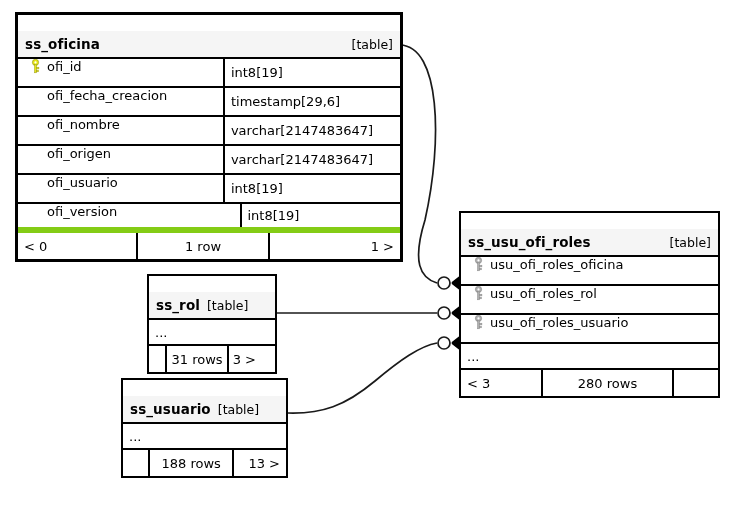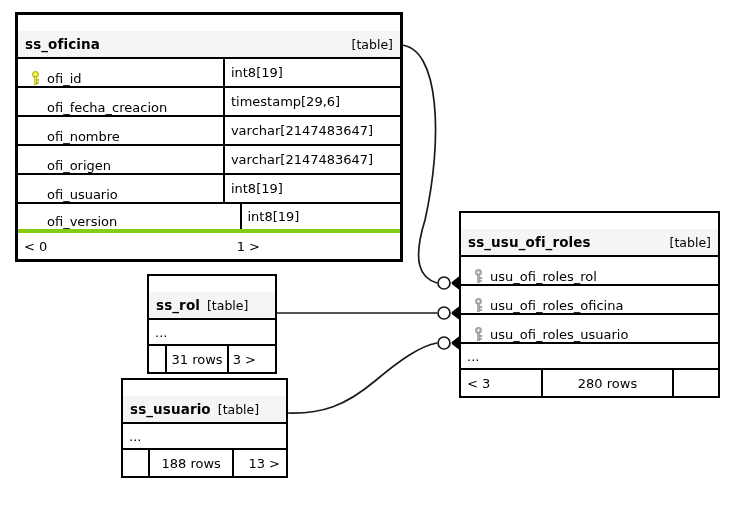--- a/index.html
+++ b/index.html
@@ -70,26 +70,26 @@
   }
   
   .ent-row {
     display: flex;
     height: 29px;
     box-sizing: border-box;
     border-bottom: 2px solid #000;
     background: #fff;
   }
   .ent-row.last {
-    border-bottom: 4px solid #84cc16;
+    border-bottom: 6px solid #84cc16;
     gap: 36px;
   }
   .col-name {
     display: flex;
-    align-items: flex-end;
+    align-items: flex-start;
     box-sizing: border-box;
     padding-left: 7px;
     font-size: 13px;
     color: #000;
     white-space: nowrap;
     overflow: hidden;
   }
   .col-type {
     display: flex;
     align-items: center;
@@ -240,31 +240,47 @@
     <div class="ent-row last">
       <div class="col-name" style="width:206px;">
         <span class="key-slot"></span>
         <span class="name-text">ofi_version</span>
       </div>
       <div class="col-type" style="width:178px;">int8[19]</div>
     </div>
 
     <div class="ent-footer">
       <div class="foot-cell foot-left" style="width:118px;">&lt; 0</div>
+      <div class="foot-cell foot-mid" style="width:134px;">1 row</div>
       <div class="foot-cell foot-right" style="width:130px;">1 &gt;</div>
     </div>
   </div>
 
   <div class="entity thin" style="left:459px; top:211px; width:261px;">
 
     <div class="ent-header">
       <span class="ent-title">ss_usu_ofi_roles</span>
       <span class="ent-tag">[table]</span>
     </div>
 
+
+    <div class="ent-row">
+      <div class="col-name" style="width:100%;">
+        <span class="key-slot">
+          <svg class="keyicon" width="11" height="15" viewBox="0 0 11 15">
+            <circle cx="5.5" cy="3.4" r="3.1" fill="#b0b0b0" stroke="#8a8a8a" stroke-width="0.7"></circle>
+            <circle cx="5.5" cy="3.4" r="1.1" fill="#ffffff"></circle>
+            <rect x="4.5" y="5.6" width="2" height="8.2" fill="#b0b0b0" stroke="#8a8a8a" stroke-width="0.5"></rect>
+            <rect x="6.5" y="8.2" width="2.4" height="1.7" fill="#b0b0b0" stroke="#8a8a8a" stroke-width="0.5"></rect>
+            <rect x="6.5" y="11.2" width="2.0" height="1.6" fill="#b0b0b0" stroke="#8a8a8a" stroke-width="0.5"></rect>
+          </svg>
+        </span>
+        <span class="name-text">usu_ofi_roles_oficina</span>
+      </div>
+    </div>
 
     <div class="ent-row">
       <div class="col-name" style="width:100%;">
         <span class="key-slot">
           <svg class="keyicon" width="11" height="15" viewBox="0 0 11 15">
             <circle cx="5.5" cy="3.4" r="3.1" fill="#b0b0b0" stroke="#8a8a8a" stroke-width="0.7"></circle>
             <circle cx="5.5" cy="3.4" r="1.1" fill="#ffffff"></circle>
             <rect x="4.5" y="5.6" width="2" height="8.2" fill="#b0b0b0" stroke="#8a8a8a" stroke-width="0.5"></rect>
             <rect x="6.5" y="8.2" width="2.4" height="1.7" fill="#b0b0b0" stroke="#8a8a8a" stroke-width="0.5"></rect>
             <rect x="6.5" y="11.2" width="2.0" height="1.6" fill="#b0b0b0" stroke="#8a8a8a" stroke-width="0.5"></rect>
@@ -278,35 +294,20 @@
       <div class="col-name" style="width:100%;">
         <span class="key-slot">
           <svg class="keyicon" width="11" height="15" viewBox="0 0 11 15">
             <circle cx="5.5" cy="3.4" r="3.1" fill="#b0b0b0" stroke="#8a8a8a" stroke-width="0.7"></circle>
             <circle cx="5.5" cy="3.4" r="1.1" fill="#ffffff"></circle>
             <rect x="4.5" y="5.6" width="2" height="8.2" fill="#b0b0b0" stroke="#8a8a8a" stroke-width="0.5"></rect>
             <rect x="6.5" y="8.2" width="2.4" height="1.7" fill="#b0b0b0" stroke="#8a8a8a" stroke-width="0.5"></rect>
             <rect x="6.5" y="11.2" width="2.0" height="1.6" fill="#b0b0b0" stroke="#8a8a8a" stroke-width="0.5"></rect>
           </svg>
         </span>
-        <span class="name-text">usu_ofi_roles_oficina</span>
-      </div>
-    </div>
-
-    <div class="ent-row">
-      <div class="col-name" style="width:100%;">
-        <span class="key-slot">
-          <svg class="keyicon" width="11" height="15" viewBox="0 0 11 15">
-            <circle cx="5.5" cy="3.4" r="3.1" fill="#b0b0b0" stroke="#8a8a8a" stroke-width="0.7"></circle>
-            <circle cx="5.5" cy="3.4" r="1.1" fill="#ffffff"></circle>
-            <rect x="4.5" y="5.6" width="2" height="8.2" fill="#b0b0b0" stroke="#8a8a8a" stroke-width="0.5"></rect>
-            <rect x="6.5" y="8.2" width="2.4" height="1.7" fill="#b0b0b0" stroke="#8a8a8a" stroke-width="0.5"></rect>
-            <rect x="6.5" y="11.2" width="2.0" height="1.6" fill="#b0b0b0" stroke="#8a8a8a" stroke-width="0.5"></rect>
-          </svg>
-        </span>
         <span class="name-text">usu_ofi_roles_usuario</span>
       </div>
     </div>
 
     <div class="ent-ellipsis">...</div>
 
     <div class="ent-footer">
       <div class="foot-cell foot-left" style="width:80px;">&lt; 3</div>
       <div class="foot-cell foot-mid" style="width:133px;">280 rows</div>
       <div class="foot-cell foot-right" style="width:44px;"></div>

